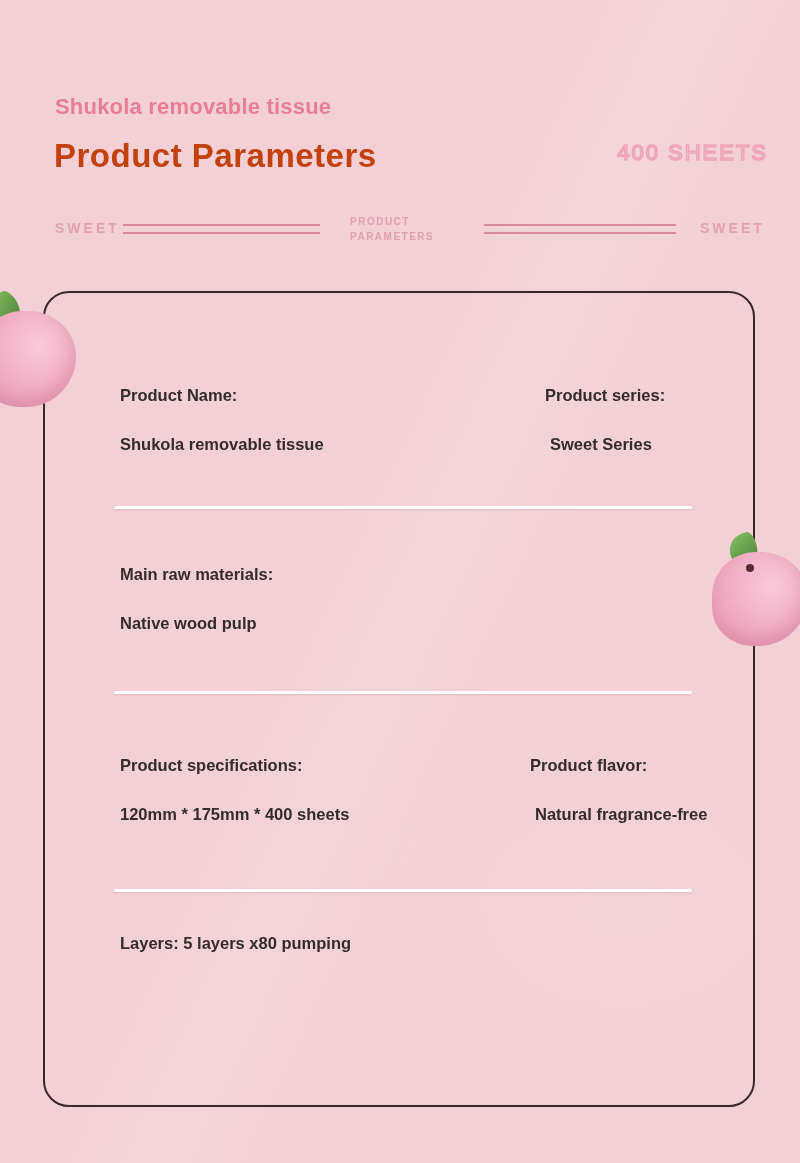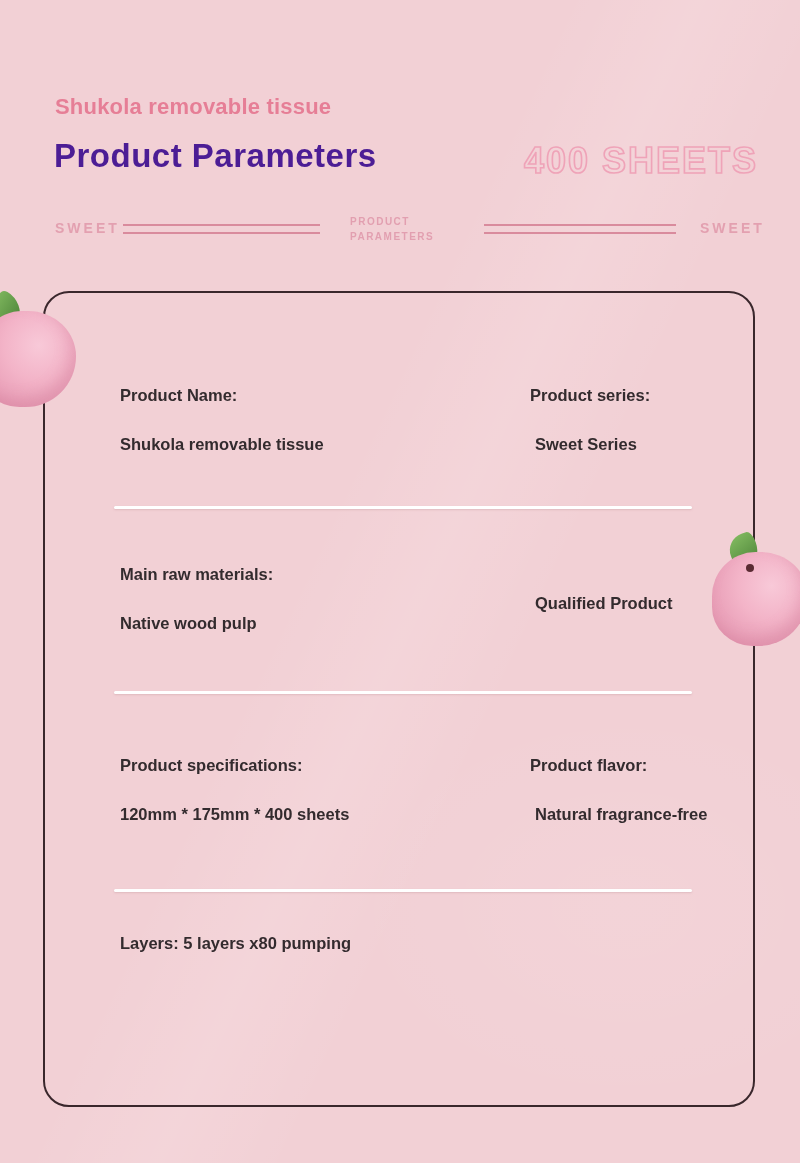--- a/index.html
+++ b/index.html
@@ -19,25 +19,25 @@
     pointer-events:none;
   }
 
   
   .brand-title {
     position:absolute; left:55px; top:94px;
     font-size:22px; font-weight:bold; color:#e67e96; letter-spacing:0.2px;
   }
   .page-title {
     position:absolute; left:54px; top:137px;
-    font-size:33px; font-weight:bold; color:#4c1d95; letter-spacing:0.5px;
+    font-size:33px; font-weight:bold; color:#c2410c; letter-spacing:0.5px;
   }
   .sheets-badge {
-    position:absolute; right:42px; top:140px;
-    font-size:36px; font-weight:bold; letter-spacing:2px;
+    position:absolute; right:32px; top:140px;
+    font-size:22px; font-weight:normal; letter-spacing:2px;
     color:transparent; -webkit-text-stroke:1.6px #efa3b8;
   }
 
   
   .ribbon { position:absolute; left:0; top:212px; width:784px; height:36px; }
   .ribbon-sweet {
     position:absolute; top:8px; font-size:14px; font-weight:bold;
     letter-spacing:3px; color:#e3a0b0;
   }
   .ribbon-sweet.left  { left:55px; }
@@ -60,21 +60,21 @@
     width:712px; height:816px; box-sizing:border-box;
     border:2px solid #3a272c; border-radius:26px;
   }
   .prow {
     position:absolute; left:75px; width:606px;
     display:grid; grid-template-columns:410px 1fr;
   }
   .label { font-size:16.5px; font-weight:bold; color:#332b2e; line-height:20px; }
   .value { font-size:16.5px; font-weight:bold; color:#332b2e; line-height:20px; margin-top:29px; }
   .cell.right .value { padding-left:5px; }
-  .prow.s1 { top:92px; }
+  .prow.s1 { top:92px;gap:15px; }
   .prow.s2 { top:271px; }
   .prow.s3 { top:462px; }
   .footer-label {
     position:absolute; left:75px; top:640px;
     font-size:16.5px; font-weight:bold; color:#332b2e; line-height:20px;
   }
   .divider {
     position:absolute; left:69px; width:578px; height:3px;
     background:#ffffff; border-radius:2px;
     box-shadow:0 1px 2px rgba(190,140,150,0.35);
@@ -142,21 +142,20 @@
     </div>
 
     <div class="divider d1"></div>
 
     <div class="prow s2">
       <div class="cell left">
         <div class="label">Main raw materials:</div>
         <div class="value">Native wood pulp</div>
       </div>
       <div class="cell right">
-        <div class="value">Qualified Product</div>
       </div>
     </div>
 
     <div class="divider d2"></div>
 
     <div class="prow s3">
       <div class="cell left">
         <div class="label">Product specifications:</div>
         <div class="value">120mm * 175mm * 400 sheets</div>
       </div>

